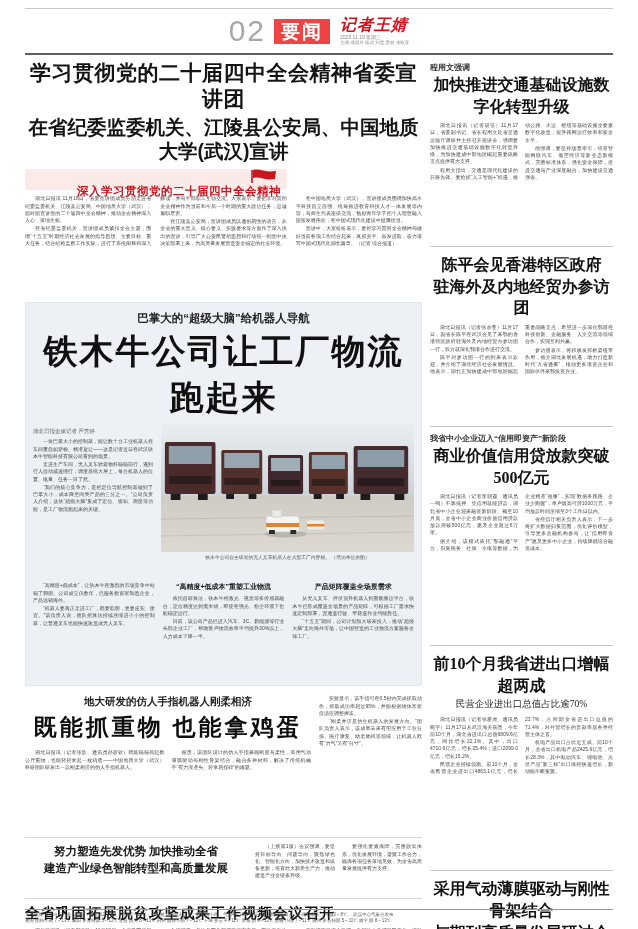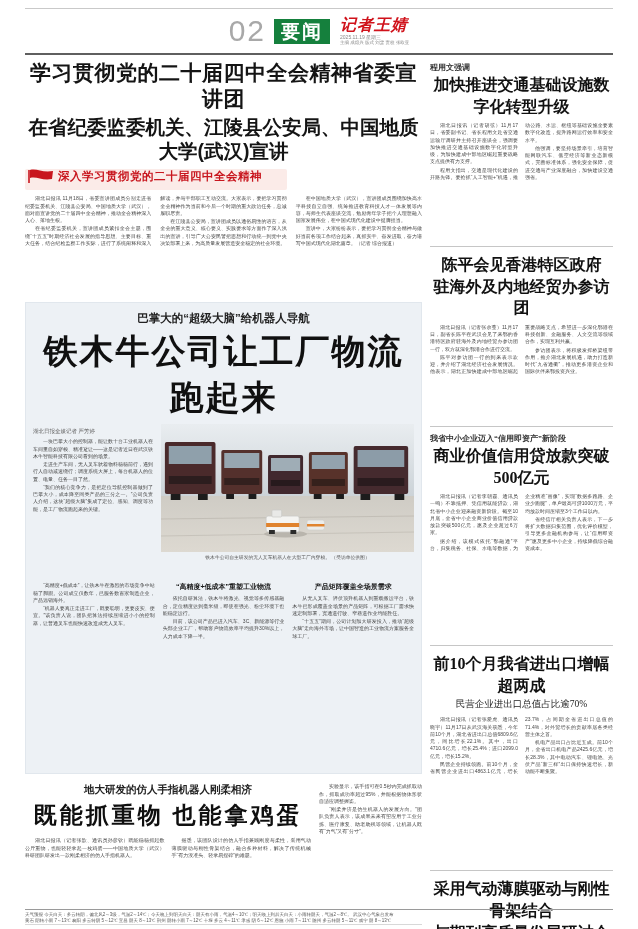--- a/index.html
+++ b/index.html
@@ -4,48 +4,48 @@
 <style>
   * { margin:0; padding:0; box-sizing:border-box; }
   html,body { background:#ffffff; }
   body { font-family:"Liberation Sans", sans-serif; color:#3d3d3d; }
   .page { position:relative; width:638px; height:929px; background:#fff; overflow:hidden; padding:8px 25px 0 25px; }
 
   
   .toprule { border-top:1px solid #c9c9c9; }
   .header-row { display:flex; align-items:center; justify-content:center; height:40px; margin-top:2px; }
   .pageno { font-size:30px; font-weight:300; color:#a8a8a8; letter-spacing:2px; margin-right:8px; line-height:1; }
-  .section-box { background:#15803d; color:#fff; font-weight:bold; font-size:19px; padding:3px 7px; line-height:1; letter-spacing:2px; }
+  .section-box { background:#ef4444; color:#fff; font-weight:bold; font-size:19px; padding:3px 7px; line-height:1; letter-spacing:2px; }
   .mast { margin-left:10px; }
   .mast-title { font-family:"Liberation Serif", serif; font-weight:bold; font-style:italic; color:#d0121b; font-size:16px; line-height:1.05; letter-spacing:1px; }
   .mast-date { font-size:5px; color:#8a8a8a; margin-top:1px; }
   .mast-staff { font-size:4.5px; color:#8a8a8a; }
   .thickrule { border-top:2px solid #5f5f5f; margin-top:2px; }
 
   
   .content { display:flex; margin-top:5px; }
   .left { width:397px; }
   .right { width:183px; margin-left:8px; }
 
   
   .para { font-size:5px; line-height:1.45; text-align:justify; text-indent:2em; color:#474747; margin-bottom:1px; }
   .clip { overflow:hidden; }
   .cols2 { column-count:2; column-gap:7px; }
   .cols3 { column-count:3; column-gap:9px; }
 
   
   .hl1 { font-size:21px; font-weight:bold; color:#141414; text-align:center; line-height:1.25; letter-spacing:0.5px; }
   .hl2 { font-size:19.5px; font-weight:bold; color:#141414; text-align:center; line-height:1.25; margin-top:2px; letter-spacing:0px; }
-  .banner { display:flex; align-items:flex-start; width:262px; height:21px; background:#fbebe8; margin-top:6px; padding:0 6px 0 3px; border-radius:2px; }
+  .banner { display:flex; align-items:flex-end; width:262px; height:21px; background:#fbebe8; margin-top:6px; padding:0 6px 0 3px; border-radius:2px;flex-direction:column; }
   .banner-text { color:#c8161e; font-weight:bold; font-size:11.5px; letter-spacing:0.5px; white-space:nowrap; }
   .flag { margin-right:4px; flex:0 0 auto; }
   .top-body { height:100px; margin-top:5px; }
 
   
-  .feature { margin-top:7px; background:#edf1f5; border:1px solid #e1e7ed; height:472px; padding:8px 7px 6px 7px; }
+  .feature { margin-top:7px; background:#edf1f5; border:1px solid #e1e7ed; height:384px; padding:8px 7px 6px 7px; }
   .feat-kicker { text-align:center; font-size:11.5px; font-weight:bold; color:#222; }
   .feat-headline { text-align:center; font-size:34px; font-weight:bold; color:#101010; letter-spacing:2px; margin-top:3px; }
   .byline { font-size:5.5px; color:#666; margin:4px 0 3px 0; }
   .feat-main { display:flex; margin-top:3px; }
   .feat-col1 { width:120px; margin-right:8px; }
   .feat-col1 .intro { height:138px; }
   .feat-photo-wrap { flex:1; }
   .photo { width:100%; height:128px; display:block; background:#dfe3e6; }
   .caption { font-size:4.8px; color:#555; text-align:center; margin-top:2px; }
   .feat-lower { display:flex; margin-top:6px; }
@@ -239,20 +239,30 @@
               <p class="para">湖北日报讯（记者张歆、通讯员孙彦钦）既能稳稳抓起数公斤重物，也能轻轻拿起一枚鸡蛋——中国地质大学（武汉）科研团队研发出一款刚柔相济的仿人手指机器人。</p>
               <p class="para">据悉，该团队设计的仿人手指兼顾刚度与柔性，采用气动薄膜驱动与刚性骨架结合，融合多种材料，解决了传统机械手“有力没准头、轻拿易捏碎”的难题。</p>
             </div>
         </div>
         <div class="robot-side clip">
             <p class="para">实验显示，该手指可在0.5秒内完成抓取动作，抓取成功率超过95%，并能根据物体形状自适应调整握姿。</p>
             <p class="para">“刚柔并济是仿生机器人的发展方向。”团队负责人表示，该成果未来有望应用于工业分拣、医疗康复、助老助残等领域，让机器人既有“力气”又有“分寸”。</p>
           </div>
       </section>
 
+      <section class="industry">
+        <div class="ind-head">
+          <div>努力塑造先发优势 加快推动全省</div>
+          <div>建造产业绿色智能转型和高质量发展</div>
+        </div>
+        <div class="ind-body cols2 clip">
+            <p class="para">（上接第1版）会议强调，要坚持目标导向、问题导向，聚焦绿色化、智能化方向，加快技术改造和设备更新，培育壮大新质生产力，推动建造产业全链条升级。</p>
+            <p class="para">要强化要素保障，完善政策体系，优化发展环境，凝聚工作合力，确保各项任务落地见效，为全省高质量发展提供有力支撑。</p>
+          </div>
+      </section>
 
       <section class="poverty">
         <h3 class="pov-headline">全省巩固拓展脱贫攻坚成果工作视频会议召开</h3>
         <div class="pov-body cols3 clip">
             <p class="para">湖北日报讯（记者崔逾瑜）11月18日，全省巩固拓展脱贫攻坚成果工作视频会议召开，安排部署当前和今后一个时期重点工作。</p>
             <p class="para">会议强调，各地各有关部门要扛牢责任，守住不发生规模性返贫致贫底线，健全防止返贫动态监测和帮扶机制，落实“雨露计划”等帮扶政策，促进脱贫群众持续增收。</p>
             <p class="para">要加强项目资金管理，发展壮大县域富民产业，统筹推进乡村全面振兴，确保工作不留空档、政策不留空白。</p>
           </div>
       </section>
 

